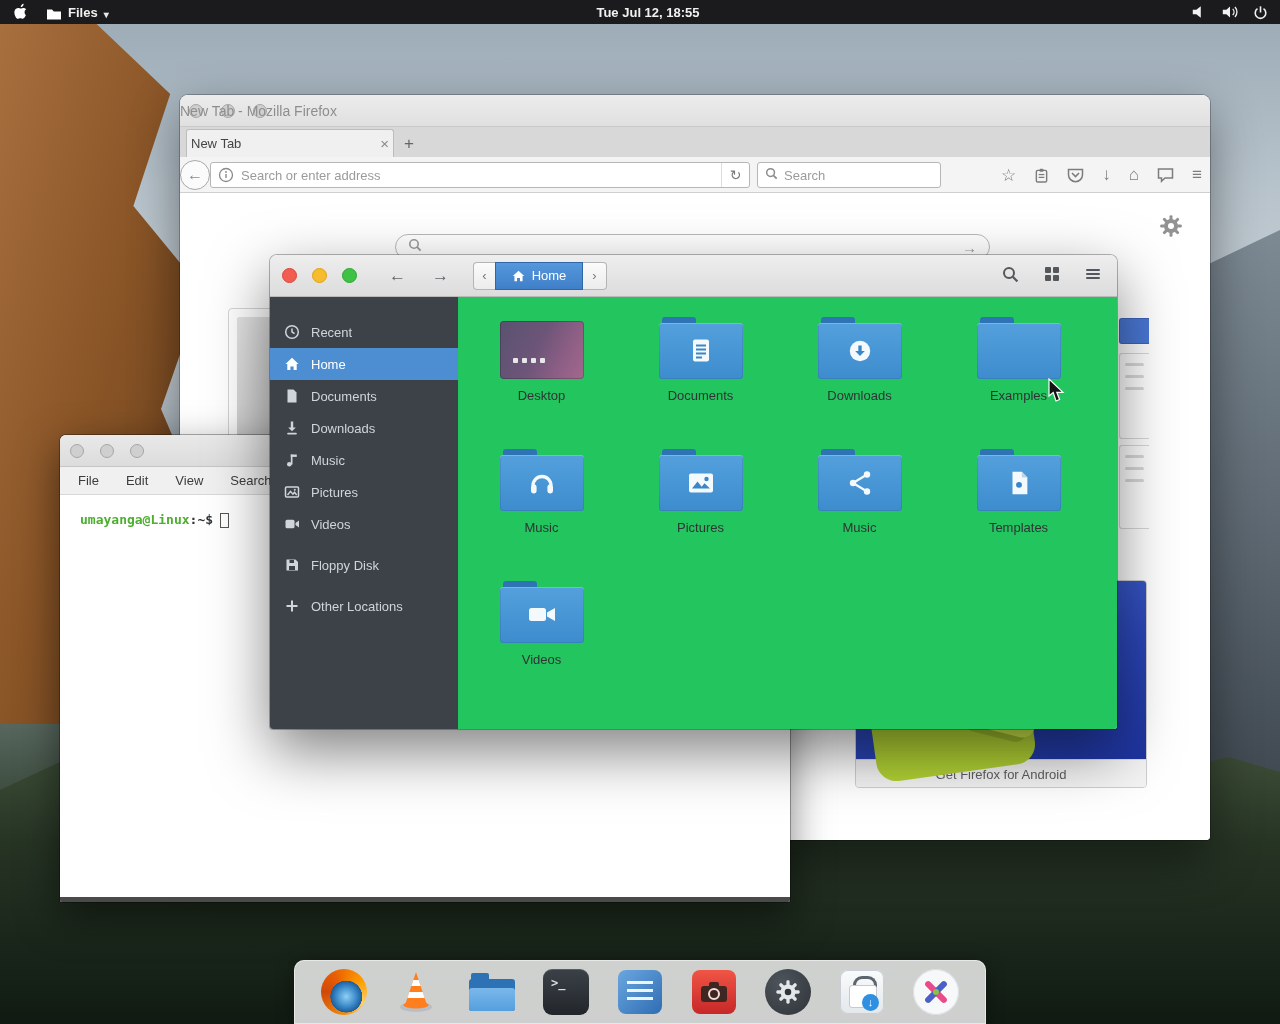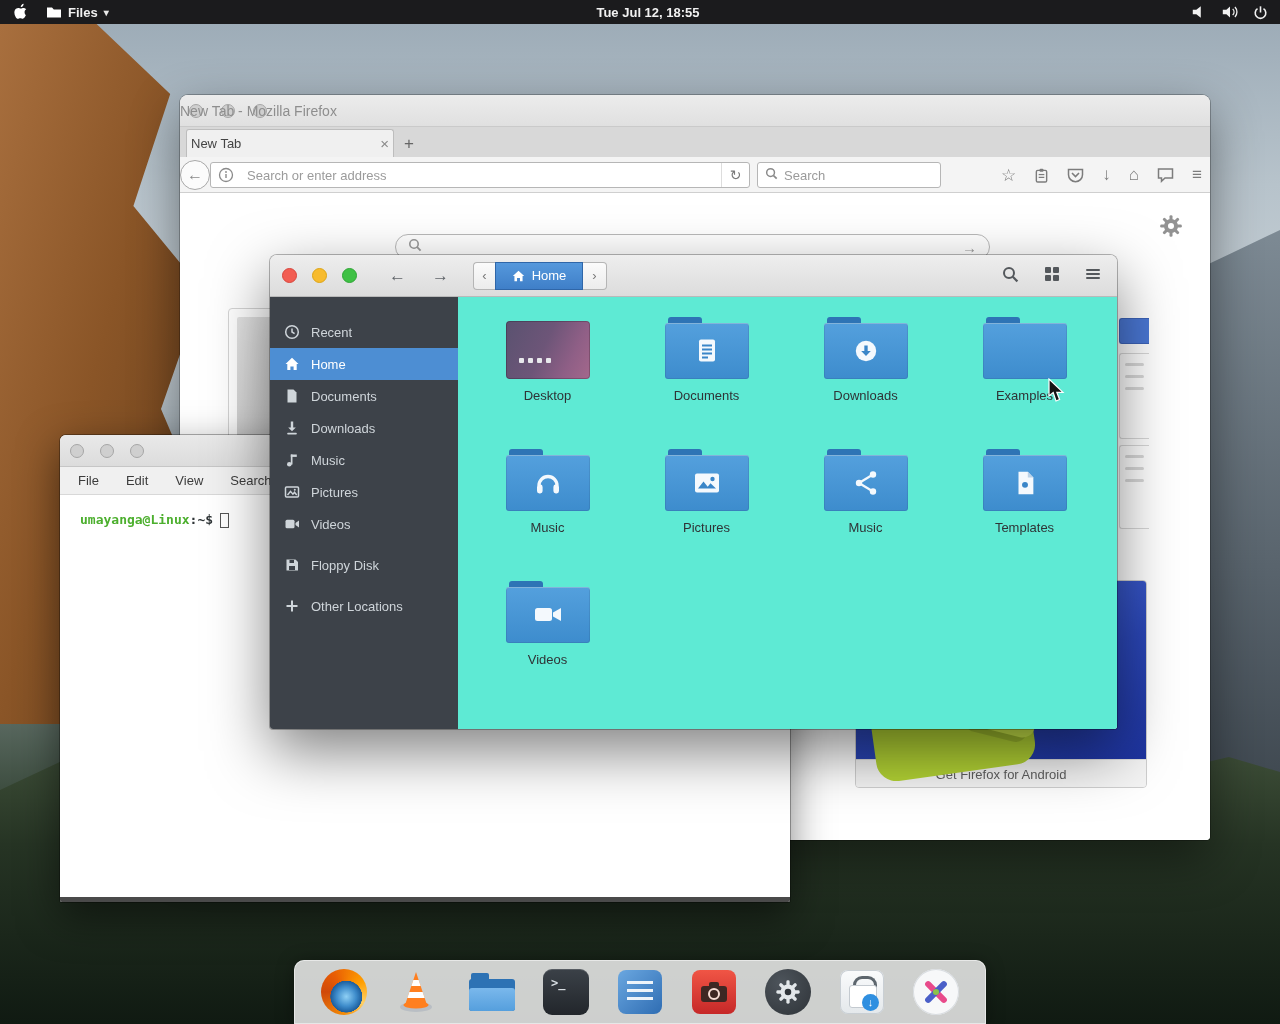--- a/index.html
+++ b/index.html
@@ -16,21 +16,21 @@
     background:linear-gradient(180deg,#7d8a94 0%,#59646d 60%,#3f4850 100%);
     clip-path:polygon(100% 0,100% 100%,0 100%,18% 74%,38% 38%,58% 18%,78% 6%); }
   .wall-forest { position:absolute; left:0; bottom:0; width:100%; height:300px;
     background:linear-gradient(180deg,#44553d 0%,#263424 40%,#101a12 100%);
     clip-path:polygon(0 22%,5% 12%,11% 19%,18% 9%,26% 17%,33% 10%,41% 16%,50% 8%,58% 15%,66% 9%,74% 16%,82% 10%,90% 17%,96% 11%,100% 16%,100% 100%,0 100%); }
 
   
   .menubar { position:absolute; left:0; top:0; width:100%; height:24px; background:#1b1b1d; z-index:60;
     display:flex; align-items:center; color:#f1f1f1; font-size:13px; }
   .mb-left { display:flex; align-items:center; gap:18px; padding-left:14px; }
-  .mb-app { display:flex; align-items:center; gap:6px; font-weight:bold; }
+  .mb-app { display:flex; align-items:flex-end; gap:6px; font-weight:bold; }
   .mb-caret { font-size:10px; color:#e8e8e8; }
   .mb-clock { position:absolute; left:16px; right:0; text-align:center; font-weight:bold; }
   .mb-right { margin-left:auto; display:flex; align-items:center; gap:14px; padding-right:12px; z-index:1; }
   .mb-right svg { display:block; }
 
   
   .tl { width:14px; height:14px; border-radius:50%; flex:0 0 auto; }
   .tl.gray { background:#cfcfcf; border:1px solid #a6a6a6; }
   .tl.red { background:#f25d52; border:1px solid #d8453c; width:15px; height:15px; }
   .tl.yellow { background:#f7bb2e; border:1px solid #dda515; width:15px; height:15px; }
@@ -51,21 +51,21 @@
   .ff-tab .tab-close { margin-left:auto; color:#8a8a8a; font-size:15px; }
   .ff-newtab { width:30px; height:26px; display:flex; align-items:center; justify-content:center;
     color:#666; font-size:17px; }
   .ff-navbar { height:36px; background:#f4f4f4; border-bottom:1px solid #cfcfcf; position:relative; }
   .ff-back { position:absolute; left:0px; top:3px; width:30px; height:30px; border-radius:50%;
     background:#fbfbfb; border:1px solid #a8a8a8; display:flex; align-items:center; justify-content:center;
     color:#8a8a8a; font-size:16px; z-index:2; }
   .ff-urlbar { position:absolute; left:30px; top:5px; width:540px; height:26px; background:#fff;
     border:1px solid #b6b6b6; border-radius:3px; display:flex; align-items:center; }
   .ff-info { margin:0 7px; display:flex; }
-  .ff-url-ph { color:#9b9b9b; font-size:13px;margin-left:6px; }
+  .ff-url-ph { color:#9b9b9b; font-size:13px; }
   .ff-reload { margin-left:auto; border-left:1px solid #ddd; width:28px; text-align:center;
     color:#7a7a7a; font-size:14px; align-self:stretch; line-height:24px; }
   .ff-search { position:absolute; left:577px; top:5px; width:184px; height:26px; background:#fff;
     border:1px solid #b6b6b6; border-radius:3px; display:flex; align-items:center; gap:6px; padding-left:7px; }
   .ff-search-ph { color:#9b9b9b; font-size:13px; }
   .ff-navic-row { position:absolute; right:8px; top:0; height:36px; display:flex; align-items:center; gap:18px; }
   .navic { color:#7c7c7c; font-size:16px; display:flex; align-items:center; }
   .navic.txt { font-size:17px; }
   .ff-content { position:absolute; top:98px; left:0; right:0; bottom:0; background:#fff;
     border-radius:0 0 4px 4px; overflow:hidden; }
@@ -131,23 +131,23 @@
     color:#fff; gap:7px; }
   .seg.stub-r { width:24px; border-radius:0 4px 4px 0; border-left:none; }
   .fl-actions { position:absolute; right:16px; top:0; height:42px; display:flex; align-items:center;
     gap:25px; color:#54585c; }
   .fl-sidebar { position:absolute; left:0; top:42px; bottom:0; width:188px; background:#3d4249;
     border-radius:0 0 0 3px; padding-top:19px; color:#cfd5da; }
   .sb-row { height:32px; display:flex; align-items:center; padding-left:14px; gap:11px; font-size:13px; }
   .sb-row.selected { background:#4d8ed3; color:#fff; }
   .sb-gap { height:9px; }
   .sb-row svg { flex:0 0 16px; }
-  .fl-main { position:absolute; left:188px; top:42px; right:0; bottom:0; background:#5eead4;
+  .fl-main { position:absolute; left:188px; top:42px; right:0; bottom:0; background:#22c55e;
     border-radius:0 0 3px 0; display:grid; grid-template-columns:repeat(4,159px); grid-auto-rows:132px;
-    padding:20px 0 0 10px; justify-items:center; align-items:start; }
+    padding:20px 0 0 4px; justify-items:center; align-items:start; }
   .fitem { width:120px; display:flex; flex-direction:column; align-items:center; }
   .iconbox { width:84px; height:64px; position:relative; }
   .flabel { margin-top:7px; font-size:13px; color:#2f3336; }
   .folder { position:absolute; inset:0; }
   .folder .tab { position:absolute; left:3px; top:0; width:34px; height:12px; background:#2e74b5;
     border-radius:3px 3px 0 0; }
   .folder .fbody { position:absolute; left:0; top:6px; width:84px; height:56px;
     background:linear-gradient(180deg,#54a0dd 0%,#3d8ccd 100%); border-radius:3px;
     box-shadow:inset 0 1px 0 rgba(255,255,255,.3), inset 0 0 0 1px rgba(0,0,0,.08); }
   .folder .emblem { position:absolute; left:50%; top:34px; transform:translate(-50%,-50%); z-index:2; }

